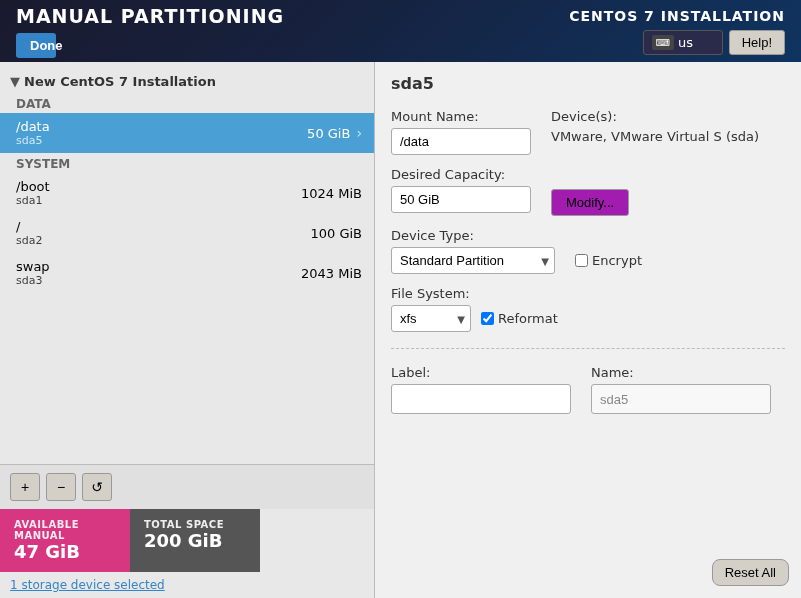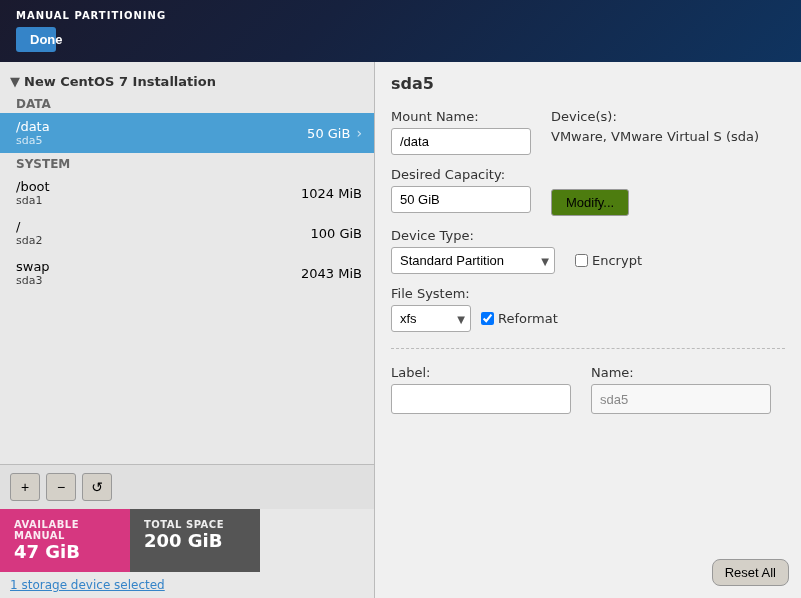--- a/index.html
+++ b/index.html
@@ -17,21 +17,21 @@
       display: flex;
       align-items: center;
       justify-content: space-between;
       background: linear-gradient(135deg, #1a1a2e 0%, #16213e 40%, #0f3460 100%);
       padding: 8px 16px;
       height: 62px;
     }
     .header-left { display: flex; flex-direction: column; gap: 6px; }
     .header-title {
       color: white;
-      font-size: 10px;
+      font-size: 19px;
       font-weight: bold;
       letter-spacing: 1px;
     }
     .done-button {
       background: #3584c8;
       color: white;
       border: none;
       padding: 5px 14px;
       border-radius: 3px;
       cursor: pointer;
@@ -231,21 +231,21 @@
       border-radius: 3px;
       font-size: 13px;
       width: 140px;
     }
     .devices-text {
       font-size: 13px;
       color: #333;
       line-height: 1.4;
     }
     .modify-button {
-      background: #4d7c0f;
+      background: #a21caf;
       border: 1px solid #999;
       padding: 5px 14px;
       border-radius: 3px;
       cursor: pointer;
       font-size: 13px;
       margin-top: 4px;
     }
 
     .device-type-row {
       display: flex;
@@ -346,20 +346,30 @@
       font-size: 13px;
     }
   </style>
 </head>
 <body>
 
 <div class="header">
   <div class="header-left">
     <span class="header-title">MANUAL PARTITIONING</span>
     <button class="done-button">Done</button>
+  </div>
+  <div class="header-right">
+    <span class="centos-title">CENTOS 7 INSTALLATION</span>
+    <div class="keyboard-row">
+      <div class="keyboard-input">
+        <span class="keyboard-icon-box">⌨</span>
+        <span>us</span>
+      </div>
+      <button class="help-button">Help!</button>
+    </div>
   </div>
 </div>
 
 <div class="main">
 
   <div class="left-panel">
     <div class="partition-list">
       <div class="tree-item-header">
         <span class="tree-arrow">▼</span>
         <span>New CentOS 7 Installation</span>

